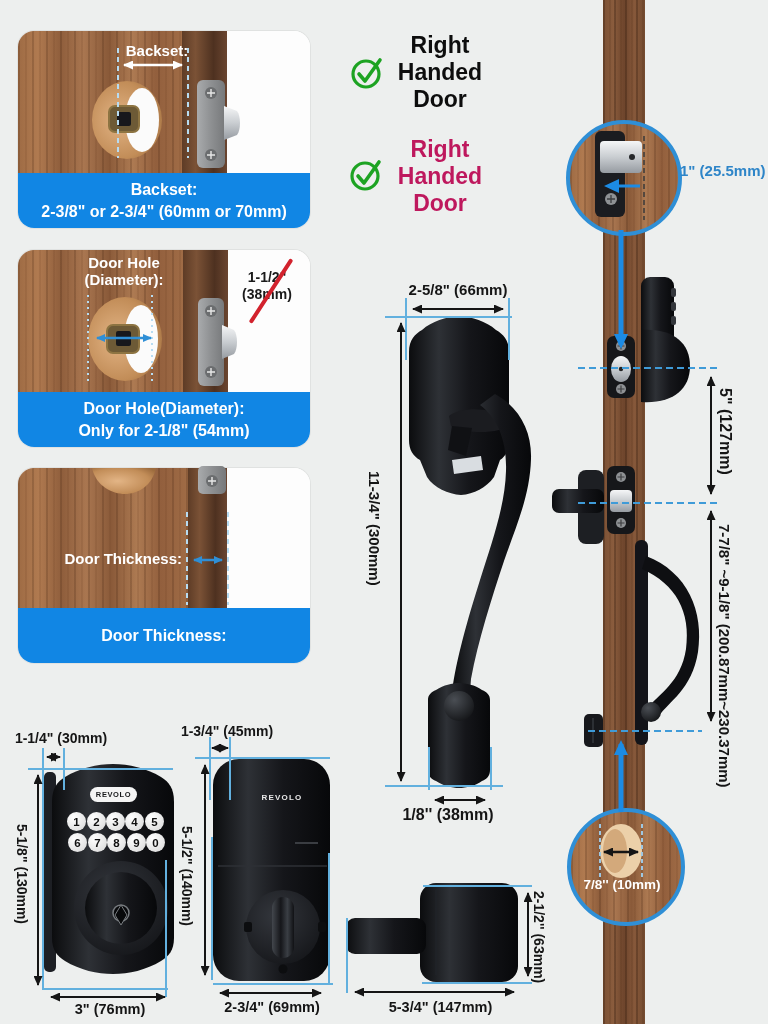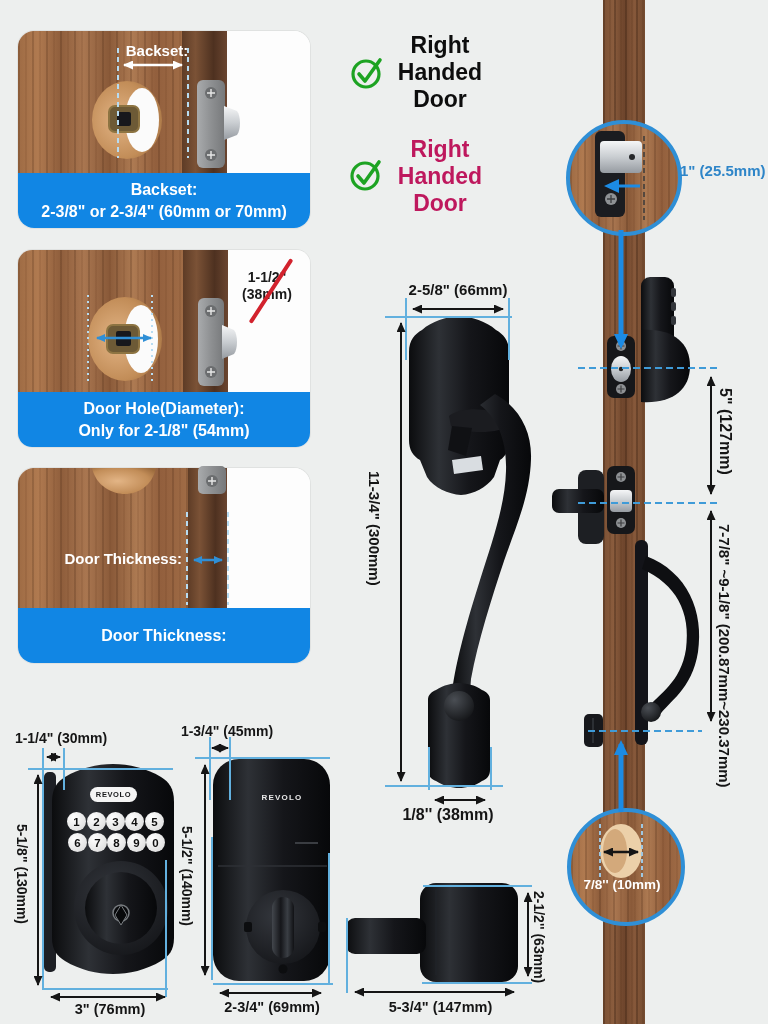--- a/index.html
+++ b/index.html
@@ -44,21 +44,21 @@
   <div class="card" id="card1" style="left:18px;top:31px;height:197px;">
     <div class="abs wood" style="left:0;top:0;width:164px;height:142px;"></div>
     <div class="abs edge-strip" style="left:164px;top:0;width:45px;height:142px;"></div>
     <div class="abs white-gap" style="left:209px;top:0;width:83px;height:142px;"></div>
     <div class="banner">
       <div>Backset:</div>
       <div>2-3/8" or 2-3/4" (60mm or 70mm)</div>
     </div>
   </div>
 
-  <div class="card" id="card2" style="left:18px;top:250px;height:197px;border-radius:14px;">
+  <div class="card" id="card2" style="left:18px;top:250px;height:197px;">
     <div class="abs wood" style="left:0;top:0;width:165px;height:142px;"></div>
     <div class="abs edge-strip" style="left:165px;top:0;width:45px;height:142px;"></div>
     <div class="abs white-gap" style="left:210px;top:0;width:82px;height:142px;"></div>
     <div class="banner">
       <div>Door Hole(Diameter):</div>
       <div>Only for 2-1/8" (54mm)</div>
     </div>
   </div>
 
   <div class="card" id="card3" style="left:18px;top:468px;height:195px;">
@@ -295,20 +295,24 @@
     </g>
 
     <g stroke="#1c8be4" stroke-width="5">
       <line x1="621" y1="230" x2="621" y2="345" marker-end="url(#abl)"></line>
       <line x1="621" y1="812" x2="621" y2="744" marker-end="url(#abl)"></line>
     </g>
   </svg>
 
   <div class="lbl c white txt" style="left:112px;top:42px;width:90px;font-size:15px;">Backset:</div>
 
+  <div class="lbl c white txt" style="left:58px;top:254px;width:132px;font-size:15px;line-height:17px;">
+    <div>Door Hole</div>
+    <div>(Diameter):</div>
+  </div>
 
   <div class="lbl c txt" style="left:233px;top:269px;width:68px;font-size:14px;line-height:17px;color:#1a1a1a;">
     <div>1-1/2"</div>
     <div>(38mm)</div>
   </div>
   <div id="slash"></div>
 
   <div class="lbl r white txt" style="left:48px;top:550px;width:134px;font-size:15px;">Door Thickness:</div>
 
   <svg class="abs txt" style="left:349px;top:55px;z-index:20;" width="36" height="36">

